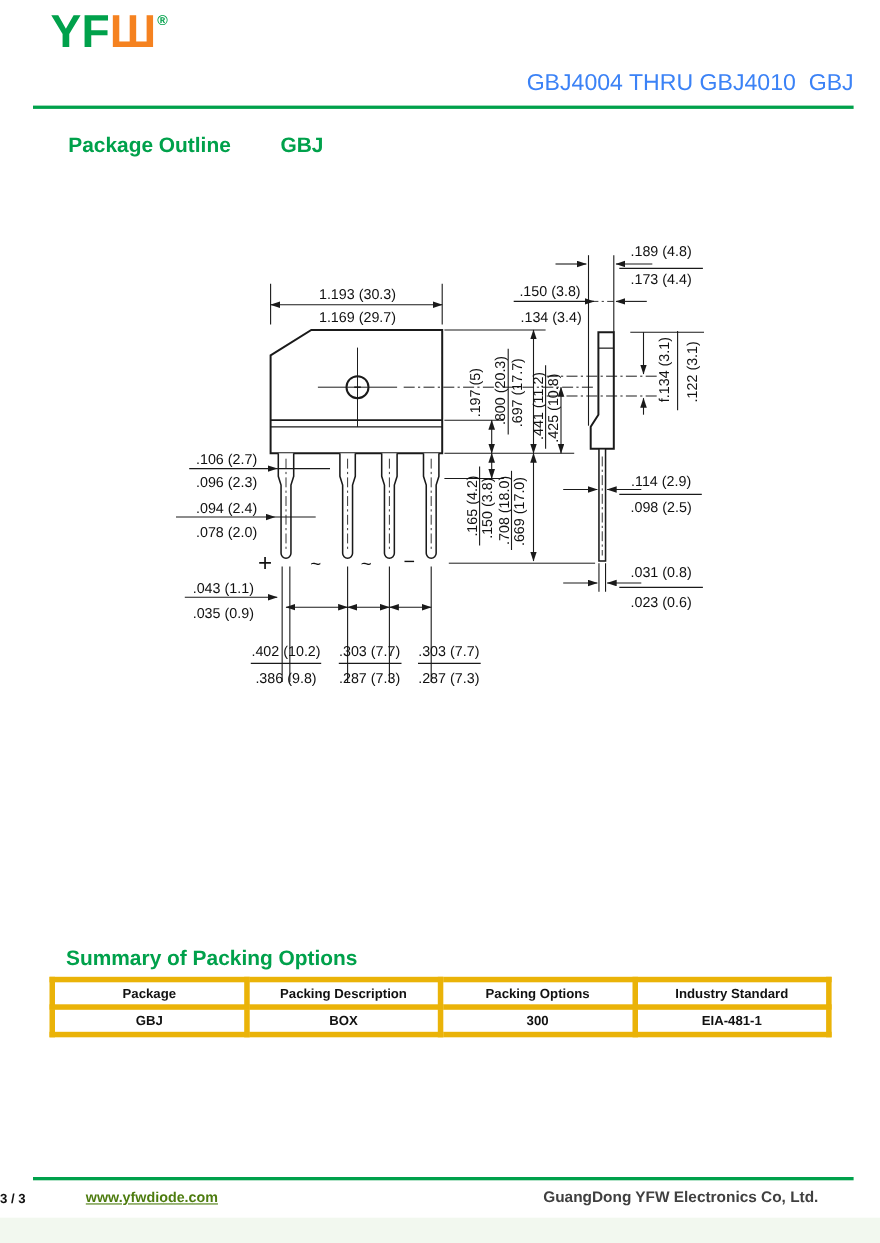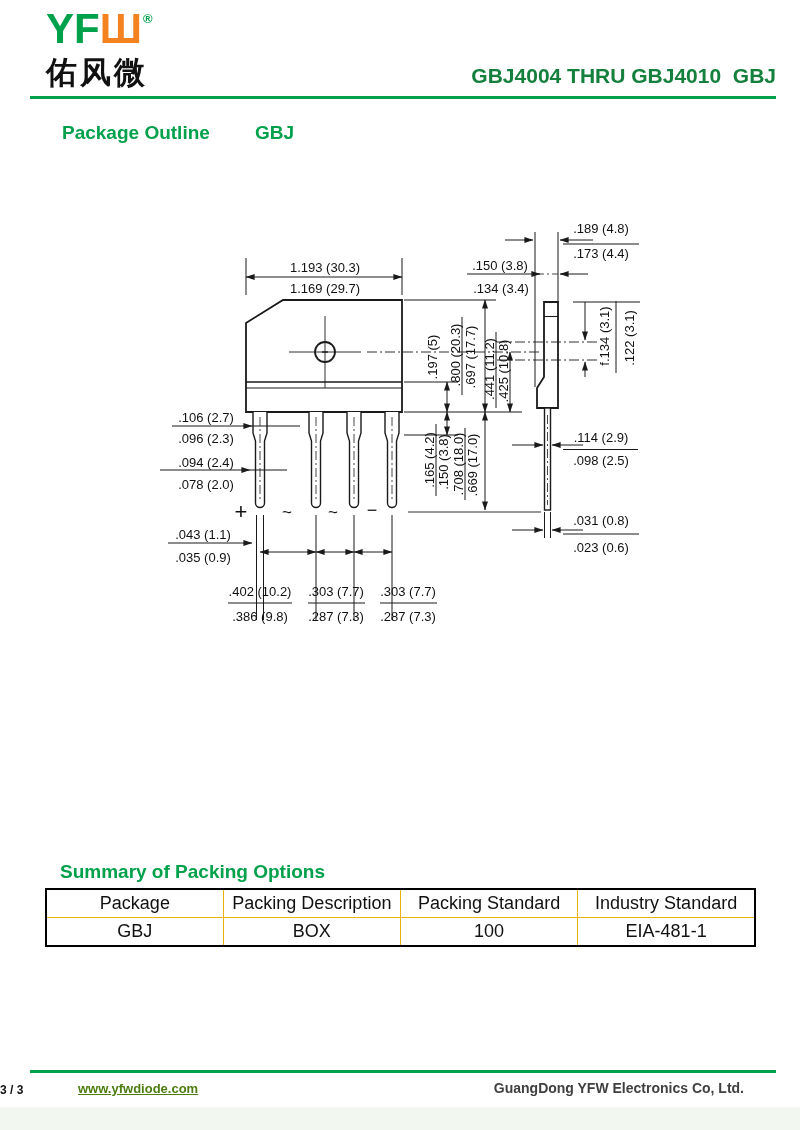--- a/index.html
+++ b/index.html
@@ -4,52 +4,51 @@
 <style>
   html,body{margin:0;padding:0;background:#fff;}
   .page{position:relative;width:800px;height:1130px;background:#ffffff;
         font-family:"Liberation Sans","DejaVu Sans",sans-serif;overflow:hidden;}
   
   .logo-line1{position:absolute;left:46px;top:8px;font-size:42px;font-weight:bold;line-height:1;}
   .logo-yf{color:#00A14B;}
   .logo-w{color:#F58220;}
   .logo-reg{font-size:13px;font-weight:bold;color:#00A14B;position:relative;top:-20px;left:1px;}
   .logo-cn{position:absolute;left:46px;top:52px;font-size:31px;font-weight:bold;color:#111;letter-spacing:3px;}
-  .doc-title{position:absolute;right:24px;top:64px;font-size:21px;font-weight:bold;color:#15803d;white-space:pre;}
+  .doc-title{position:absolute;right:24px;top:64px;font-size:21px;font-weight:normal;color:#3b82f6;white-space:pre;}
   .green-rule{position:absolute;left:30px;width:746px;height:3px;background:#00A14B;}
   .rule-top{top:96px;}
   .rule-bottom{top:1070px;}
   .sec-title{position:absolute;font-size:19px;font-weight:bold;color:#00A14B;}
   .pkg-outline{left:62px;top:122px;}
   .pkg-name{left:255px;top:122px;}
   .packing-title{left:60px;top:861px;}
   
   .drawing{position:absolute;left:0;top:205px;}
   .dt{font-size:13px;fill:#111;}
   .term{fill:#111;}
   
   .pack-table{position:absolute;left:45px;top:888px;width:711px;border-collapse:collapse;
               border:2px solid #000;table-layout:fixed;}
-  .pack-table td{border:1px solid #eab308;text-align:center;font-size:18px;font-weight:normal;
+  .pack-table td{border:5px solid #eab308;text-align:center;font-size:12px;font-weight:bold;
                  color:#111;padding:3px 2px;}
   
   .footer-url{position:absolute;left:78px;top:1081px;font-size:13px;font-weight:bold;
               color:#4d7c0f;text-decoration:underline;}
   .footer-page{position:absolute;left:0;right:0;top:1083px;text-align:left;
                font-size:12px;font-weight:bold;color:#111;}
   .footer-company{position:absolute;right:56px;top:1080px;font-size:14px;font-weight:bold;color:#404040;}
   .bottom-strip{position:absolute;left:0;top:1107px;width:800px;height:23px;background:#f2f8ef;}
 </style>
 </head>
 <body>
 
 <div class="page">
 
   <div class="logo-line1"><span class="logo-yf">YF</span><span class="logo-w">Ш</span><span class="logo-reg">®</span></div>
-  <div class="logo-cn">佑风微</div>
 
   <div class="doc-title">GBJ4004 THRU GBJ4010  GBJ</div>
   <div class="green-rule rule-top"></div>
 
   <div class="sec-title pkg-outline">Package Outline</div>
   <div class="sec-title pkg-name">GBJ</div>
 
   <svg class="drawing" width="800" height="450" viewBox="0 0 800 450">
     <defs>
       <marker id="mA" markerWidth="10" markerHeight="8" refX="8.6" refY="3" orient="auto-start-reverse" markerUnits="userSpaceOnUse">
@@ -214,27 +213,27 @@
     </g>
   </svg>
 
   <div class="sec-title packing-title">Summary of Packing Options</div>
 
   <table class="pack-table">
     <tbody>
       <tr>
         <td>Package</td>
         <td>Packing Description</td>
-        <td>Packing Standard</td>
+        <td>Packing Options</td>
         <td>Industry Standard</td>
       </tr>
       <tr>
         <td>GBJ</td>
         <td>BOX</td>
-        <td>100</td>
+        <td>300</td>
         <td>EIA-481-1</td>
       </tr>
     </tbody>
   </table>
 
   <div class="green-rule rule-bottom"></div>
   <a class="footer-url" href="#">www.yfwdiode.com</a>
   <div class="footer-page">3 / 3</div>
   <div class="footer-company">GuangDong YFW Electronics Co, Ltd.</div>
   <div class="bottom-strip"></div>

